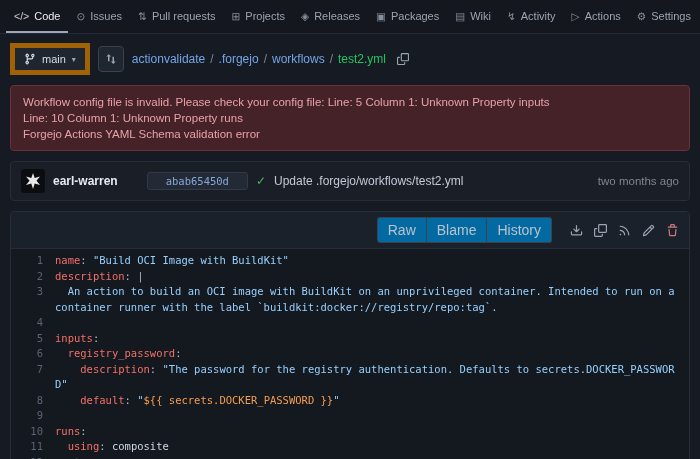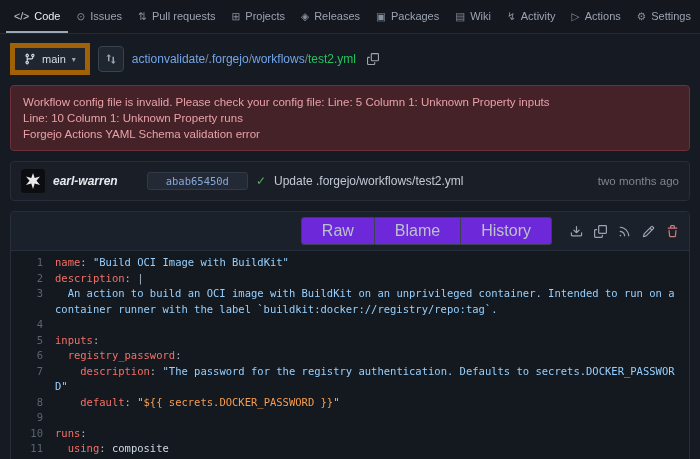--- a/index.html
+++ b/index.html
@@ -28,39 +28,39 @@
   .branch-btn {
     display:flex; align-items:center; gap:6px;
     background:#20262f; border:5px solid #a16207; border-radius:0;
     padding:5px 9px; font-size:11px; color:#d7dde5; cursor:pointer;
   }
   .sq-btn {
     display:flex; align-items:center; justify-content:center;
     width:26px; height:26px; background:#20262f; border:1px solid #3a4250;
     border-radius:4px; color:#9aa4b2; cursor:pointer;
   }
-  .crumbs { display:flex; align-items:center; font-size:12px; }
+  .crumbs { display:flex; align-items:center; gap:5px; font-size:12px; }
   .crumb-link { color:#74a5e8; cursor:pointer; }
   .crumb-sep { color:#7d8590; }
   .crumb-current { color:#22c55e; }
   .copy-path { color:#9aa4b2; margin-left:3px; cursor:pointer; display:flex; }
   
   .banner {
     margin:2px 10px 10px; background:#442228; border:1px solid #6b3039;
     border-radius:4px; padding:8px 12px; color:#e9a1a8;
     font-size:11.5px; line-height:16px;
   }
   
   .commit-row {
     margin:0 10px 10px; background:#191e27; border:1px solid #272e39;
     border-radius:4px; padding:7px 10px; display:flex; align-items:center; gap:8px;
     font-size:12px;
   }
   .avatar { width:24px; height:24px; border-radius:3px; display:block; }
-  .commit-author { font-weight:bold; color:#e8eaee; cursor:pointer;font-style:italic; }
+  .commit-author { font-weight:bold; color:#e8eaee; cursor:pointer; }
   .hash-badge {
     font-family:"DejaVu Sans Mono", monospace; font-size:10.5px;
     background:#232a35; border:1px solid #323a47; color:#86a8dc;
     border-radius:3px; padding:2px 18px; cursor:pointer;margin-left:21px;
   }
   .check { color:#57ab5a; font-size:12px; }
   .commit-msg { color:#c3cad6; cursor:pointer; }
   .commit-time { margin-left:auto; color:#7d8590; font-size:11.5px;padding-left:8px; }
   
   .filebox { margin:0 10px 12px; border:1px solid #272e39; border-radius:4px; overflow:hidden; }
@@ -68,22 +68,22 @@
     display:flex; align-items:center; background:#1b212b;
     border-bottom:1px solid #272e39; padding:5px 8px; gap:8px;
   }
   .fileinfo {
     display:flex; gap:9px; align-items:center; color:#9aa4b2;
     font-family:"DejaVu Sans Mono", monospace; font-size:10.5px;
   }
   .fi-sep { width:1px; height:11px; background:#3a4250; }
   .btn-group { display:flex; margin-left:auto; }
   .seg-btn {
-    background:#6d28d9; border:1px solid #3a4250; border-left-width:0;
-    color:#bac2cd; font-size:16px; padding:4px 20px; cursor:pointer;
+    background:#0369a1; border:1px solid #3a4250; border-left-width:0;
+    color:#bac2cd; font-size:14px; padding:4px 10px; cursor:pointer;
     font-family:"Liberation Sans", sans-serif;
   }
   .seg-btn:first-child { border-left-width:1px; border-radius:3px 0 0 3px; }
   .seg-btn:last-child { border-radius:0 3px 3px 0; }
   .file-icons { display:flex; gap:11px; margin-left:10px; margin-right:2px; align-items:center; color:#9aa4b2; }
   .fic { display:flex; cursor:pointer; }
   .fic.danger { color:#cf7a7a; }
   
   .codearea {
     background:#14181f; font-family:"DejaVu Sans Mono", monospace;

